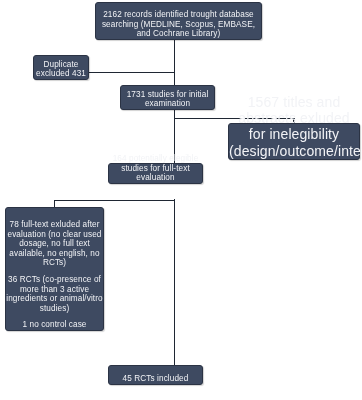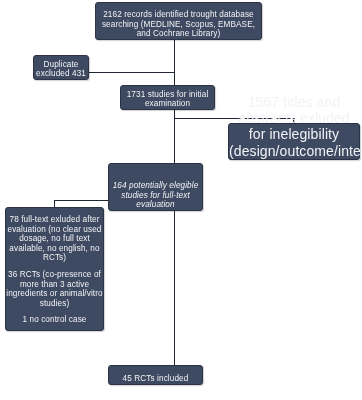--- a/index.html
+++ b/index.html
@@ -66,29 +66,28 @@
     font-size: 8.2px;
     margin-left: 12px;
   }
   #node-excluded-titles {
     left: 228px; top: 123px;
     width: 132px; height: 37px;
     font-size: 14px;
   }
   #node-eligible {
     left: 108px; top: 163px;
-    width: 95px;  height: 48px;
+    width: 95px;  height: 21px;
     font-size: 8.2px;
-    font-style: italic;
   }
   #node-fulltext-excluded {
     left: 5px;   top: 207px;
     width: 99px;  height: 124px;
     font-size: 8.2px;
-    justify-content: flex-start;
+    justify-content: flex-end;
     padding: 7px 0 0 0;
   }
   #node-included {
     left: 108px; top: 365px;
     width: 95px;  height: 20px;
     font-size: 8.2px;
   }
 </style>
 </head>
 <body>

